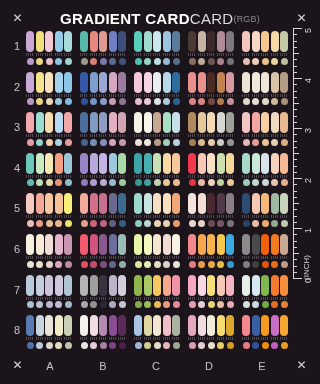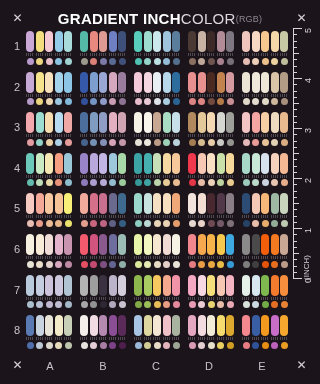--- a/index.html
+++ b/index.html
@@ -167,21 +167,21 @@
 <body>
 
 <div class="card">
 
   <div class="xmark tl">✕</div>
   <div class="xmark tr">✕</div>
   <div class="xmark bl">✕</div>
   <div class="xmark br">✕</div>
 
   <div class="title-wrap">
-    <span class="t-bold">GRADIENT INCH</span><span class="t-light">COLOR</span><span class="t-sub">(RGB)</span>
+    <span class="t-bold">GRADIENT CARD</span><span class="t-light">CARD</span><span class="t-sub">(RGB)</span>
   </div>
 
   <div class="rownums">
       <div class="rownum" style="top: 10px;">1</div>
       <div class="rownum" style="top: 50.6px;">2</div>
       <div class="rownum" style="top: 91.2px;">3</div>
       <div class="rownum" style="top: 131.8px;">4</div>
       <div class="rownum" style="top: 172.4px;">5</div>
       <div class="rownum" style="top: 213px;">6</div>
       <div class="rownum" style="top: 253.6px;">7</div>

